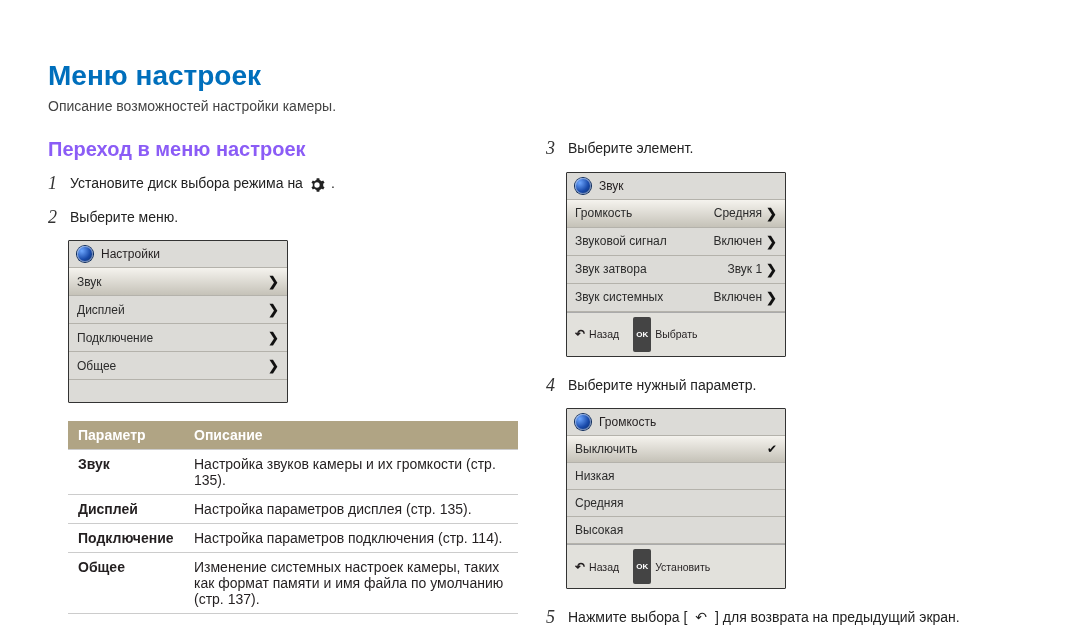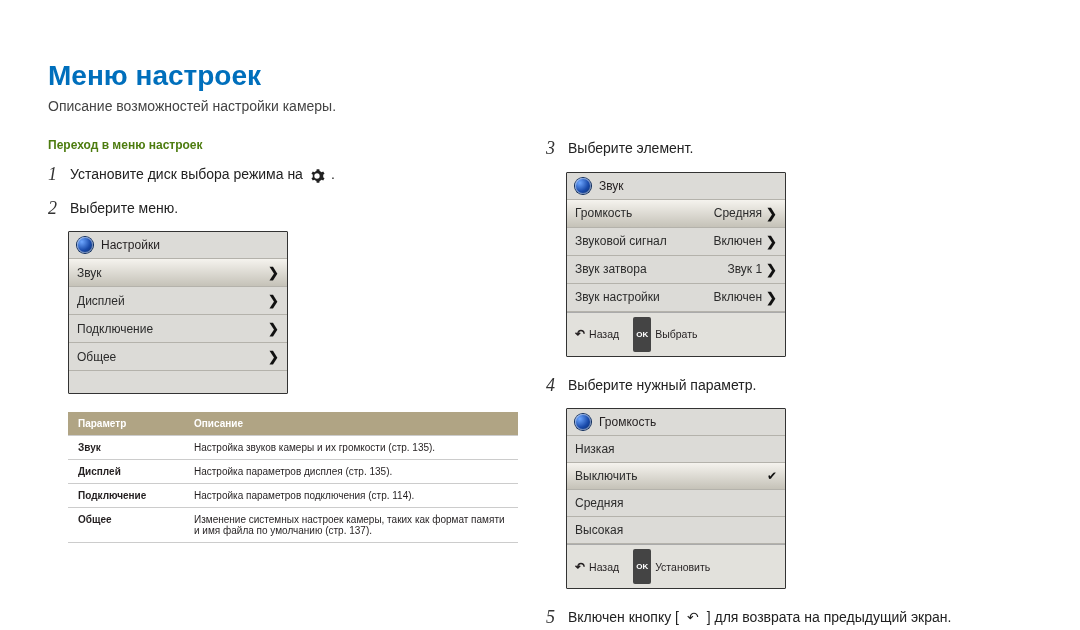--- a/index.html
+++ b/index.html
@@ -30,22 +30,22 @@
     color: #444;
     margin: 0 0 24px 0;
   }
   .columns {
     display: flex;
     gap: 28px;
   }
   .col-left { width: 470px; flex: none; }
   .col-right { flex: 1; }
   h2.section {
-    color: #4d7c0f;
-    font-size: 12px;
+    color: #8b5cf6;
+    font-size: 20px;
     font-weight: 700;
     margin: 0 0 12px 0;
   }
   ol.steps {
     list-style: none;
     padding: 0;
     margin: 0;
   }
   ol.steps > li {
     display: flex;
@@ -160,21 +160,21 @@
   .cam-back-glyph {
     font-size:12px;
     font-weight:bold;
     display:inline-block;
   }
 
   
   table.params {
     width: 450px;
     border-collapse: collapse;
-    font-size: 10px;
+    font-size: 14px;
     margin-left: 20px;
   }
   table.params th {
     text-align: left;
     background: #b0a484;
     color: #fff;
     font-weight: 700;
     padding: 6px 10px;
     border-bottom: 1px solid #ccc;
   }
@@ -311,21 +311,21 @@
           </span>
         </div>
         <div class="cam-row">
           <span class="label">Звук затвора</span>
           <span class="cam-value">
             <span>Звук 1</span>
             <span class="cam-arrow">❯</span>
           </span>
         </div>
         <div class="cam-row">
-          <span class="label">Звук настройки</span>
+          <span class="label">Звук системных</span>
           <span class="cam-value">
             <span>Включен</span>
             <span class="cam-arrow">❯</span>
           </span>
         </div>
         <div class="cam-footer">
           <span class="footer-item">
             <span class="cam-back-glyph">↶</span>
             <span>Назад</span>
           </span>
@@ -341,26 +341,26 @@
           <span class="stepnum">4</span>
           <span class="steptxt">Выберите нужный параметр.</span>
         </li>
       </ol>
 
       <div class="cam-panel">
         <div class="cam-header">
           <span class="cam-header-icon"></span>
           <span>Громкость</span>
         </div>
-        <div class="cam-row">
-          <span class="label">Низкая</span>
-        </div>
         <div class="cam-row sel">
           <span class="label">Выключить</span>
           <span class="cam-check">✔</span>
+        </div>
+        <div class="cam-row">
+          <span class="label">Низкая</span>
         </div>
         <div class="cam-row">
           <span class="label">Средняя</span>
         </div>
         <div class="cam-row">
           <span class="label">Высокая</span>
         </div>
         <div class="cam-footer">
           <span class="footer-item">
             <span class="cam-back-glyph">↶</span>
@@ -370,21 +370,21 @@
             <span class="cam-ok-badge">OK</span>
             <span>Установить</span>
           </span>
         </div>
       </div>
 
       <ol class="steps">
         <li>
           <span class="stepnum">5</span>
           <span class="steptxt step-embedded">
-            <span>Включен кнопку [</span>
+            <span>Нажмите выбора [</span>
             <span class="inline-back-btn">↶</span>
             <span>] для возврата на предыдущий экран.</span>
           </span>
         </li>
       </ol>
     </div>
   </div>
 
   <div class="footer-page">
     <span>Настройки</span>

